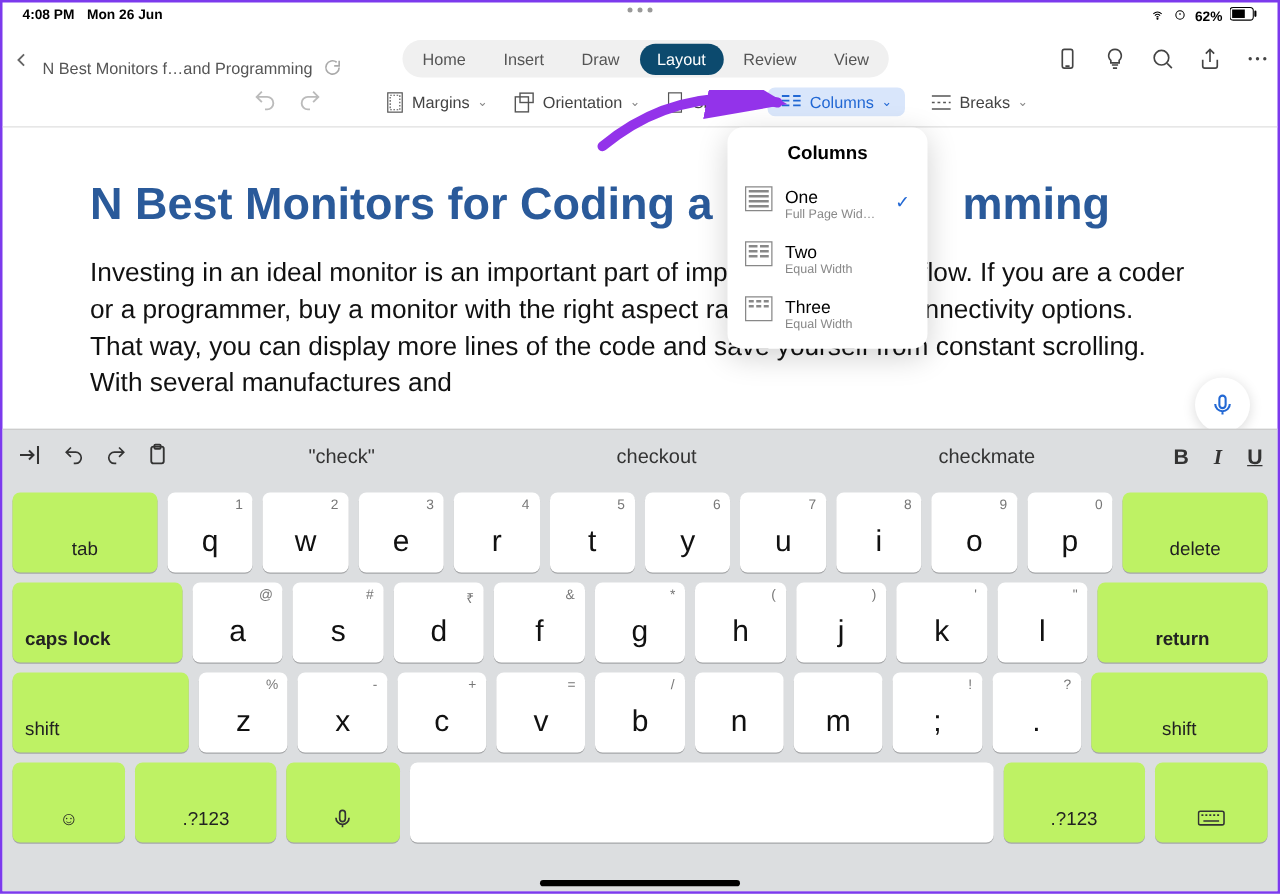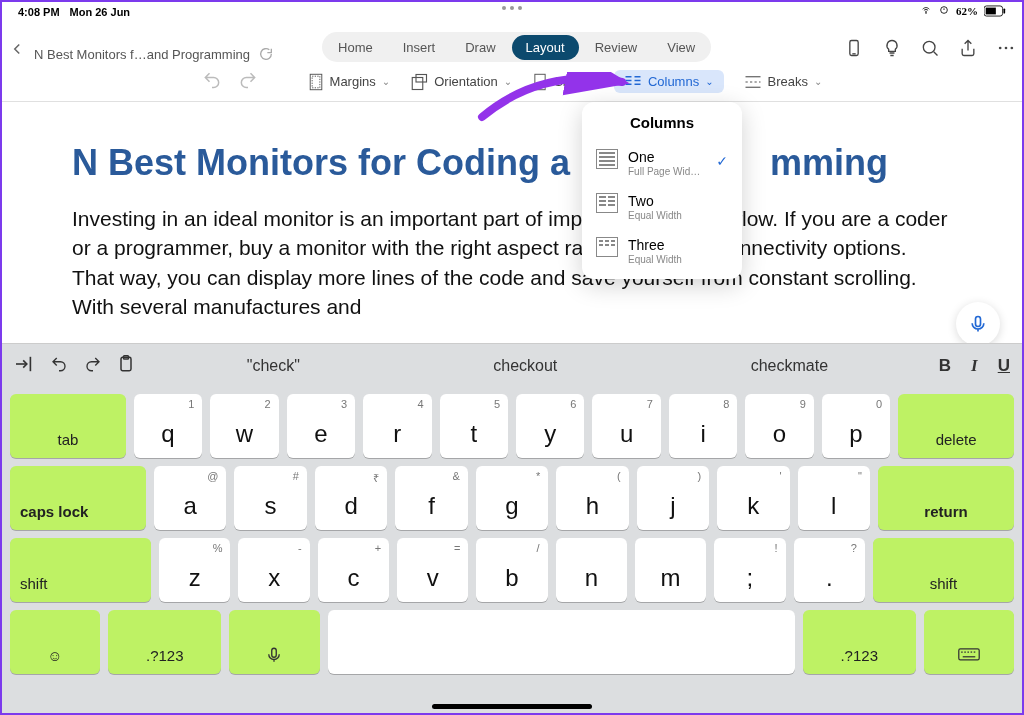--- a/index.html
+++ b/index.html
@@ -12,21 +12,21 @@
     color: #000;
   }
 
   
   .statusbar {
     height: 20px; display: flex; align-items: center;
     font-size: 11px; font-weight: 600; padding: 0 16px;
     justify-content: space-between;
   }
   .statusbar .left { display:flex; gap:10px; }
-  .statusbar .right { display:flex; gap:6px; align-items:flex-start;font-family:Liberation Serif, serif; }
+  .statusbar .right { display:flex; gap:6px; align-items:flex-end; }
   .status-icon { width:12px; height:10px; display:inline-block; }
 
   
   .titlebar {
     height: 40px; display:flex; align-items:flex-end; padding: 0 6px;
     gap: 8px;
   }
   .back-chevron svg { width:18px; height:18px; stroke:#666; }
   .doc-title { font-size: 13px; color:#555; }
   .sync-icon { width:16px; height:16px; color:#aaa; }

